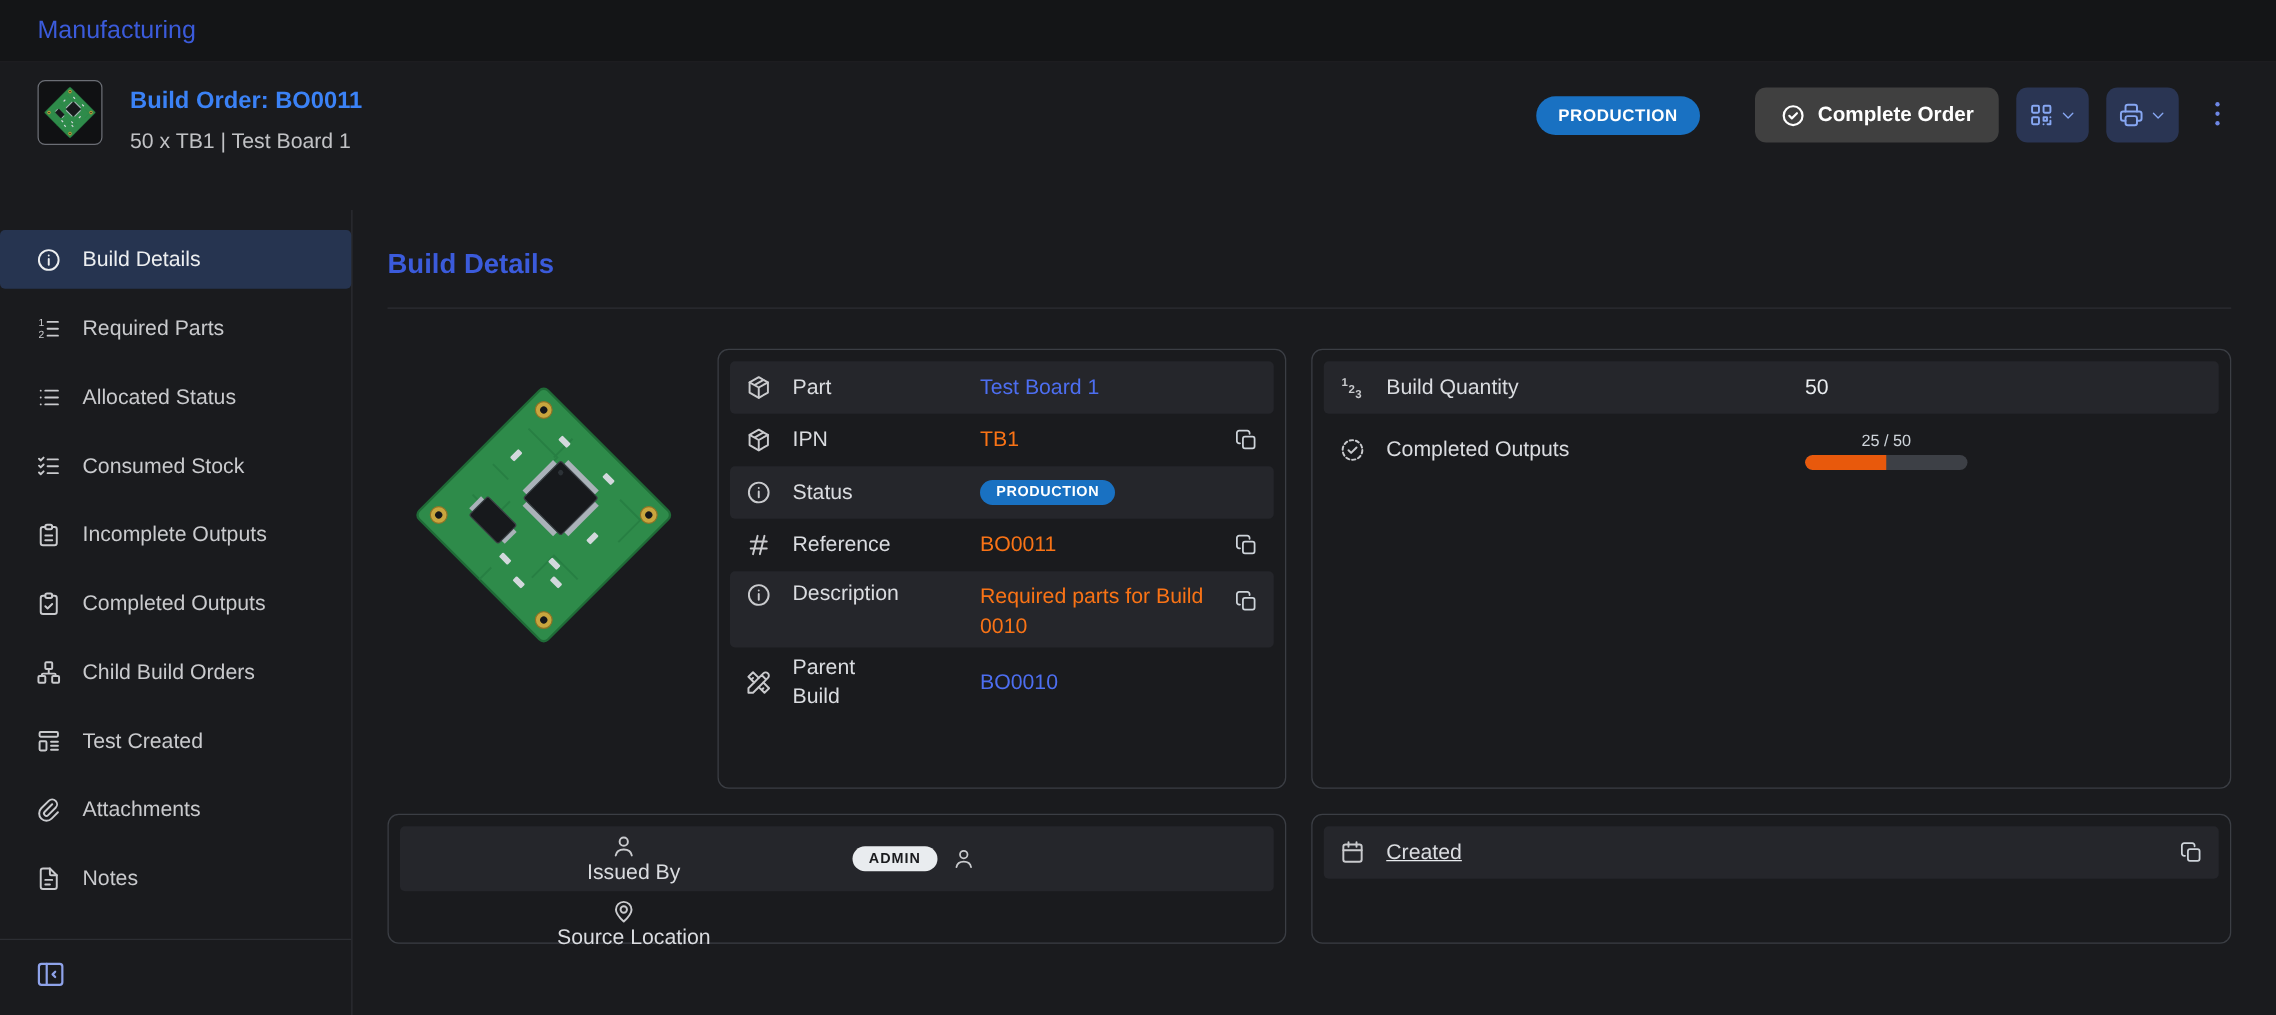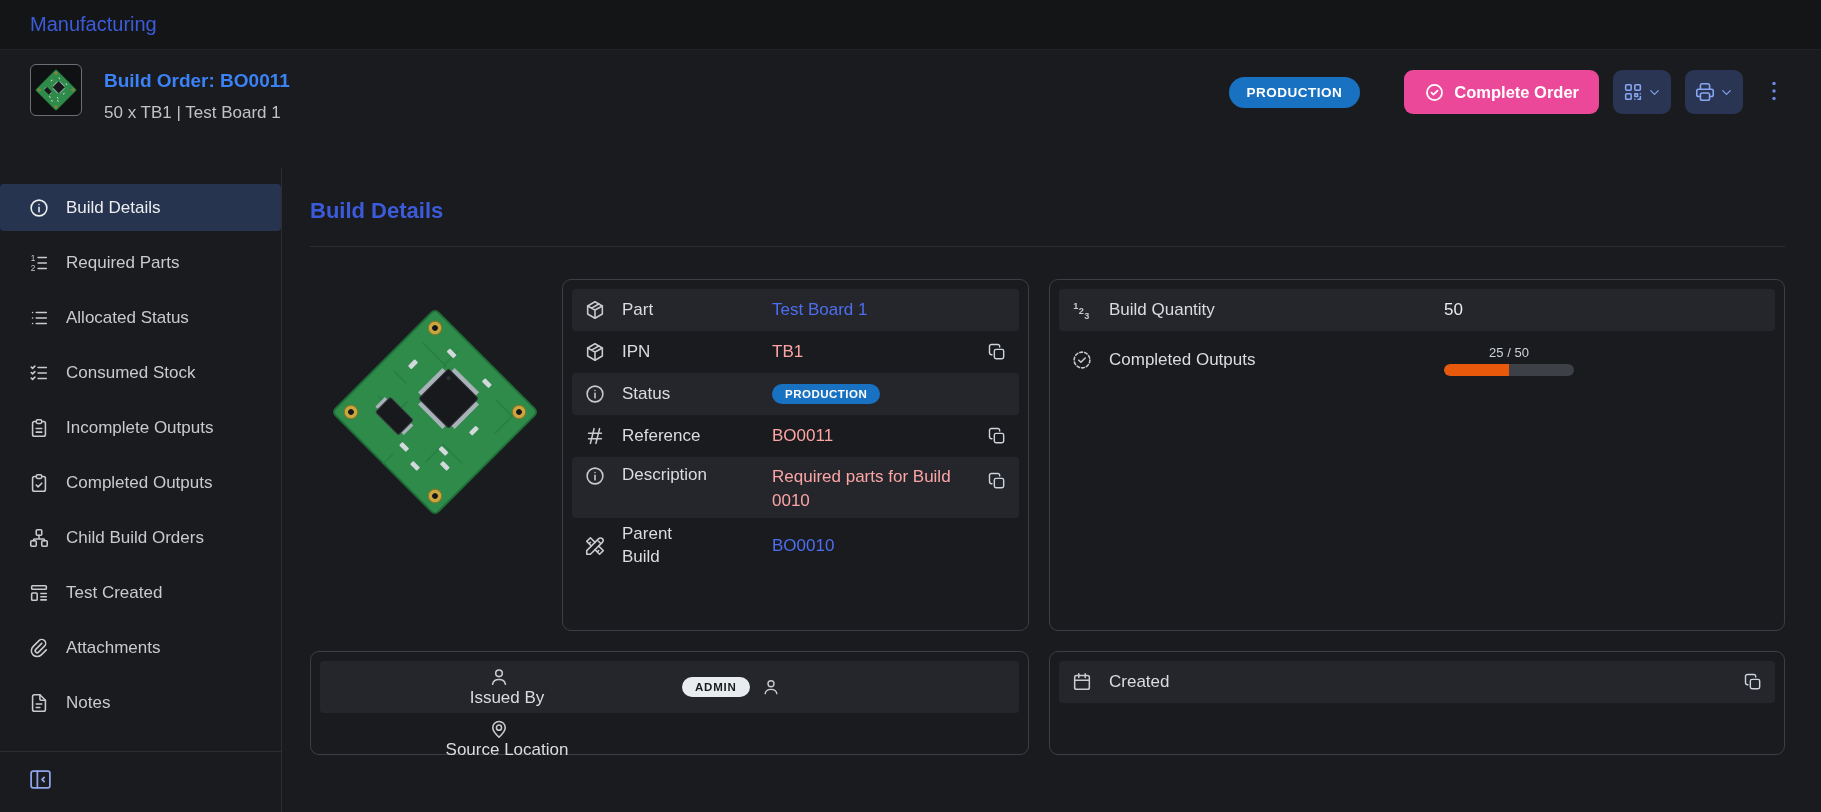--- a/index.html
+++ b/index.html
@@ -19,56 +19,56 @@
   .breadcrumb-link { color:#3b5bdb; font-size:20px; cursor:pointer; }
 
   
   .header { height:118px; display:flex; align-items:flex-start; padding:14px 34px 0 30px; gap:22px; }
   .thumb { width:52px; height:52px; border:1px solid #6b6e75; border-radius:6px; background:#101113; overflow:hidden; display:flex; align-items:center; justify-content:center; cursor:pointer; flex:none; }
   .title-block { display:flex; flex-direction:column; gap:11px; padding-top:6px; }
   .page-title { color:#3b82f6; font-size:19px; font-weight:bold; }
   .page-subtitle { color:#c1c2c5; font-size:17px; }
   .header-actions { margin-left:auto; display:flex; align-items:center; gap:14px; padding-top:6px; }
   .badge-production { background:#1971c2; color:#fff; font-weight:bold; font-size:13.5px; letter-spacing:.5px; padding:8px 18px; border-radius:999px; margin-right:30px; }
-  .btn-complete { background:#ec4899; color:#fff; border:none; border-radius:9px; height:44px; padding:0 20px; font-size:16.5px; font-weight:bold; display:flex; align-items:center; gap:9px; cursor:pointer; font-family:inherit; }
+  .btn-complete { background:#404040; color:#fff; border:none; border-radius:9px; height:44px; padding:0 20px; font-size:16.5px; font-weight:bold; display:flex; align-items:center; gap:9px; cursor:pointer; font-family:inherit; }
   .btn-complete svg.ic { width:21px; height:21px; stroke-width:2; }
   .btn-icongroup { background:#2a3553; color:#87a7f3; border:none; border-radius:9px; height:44px; padding:0 9px; display:flex; align-items:center; gap:3px; cursor:pointer; }
   .btn-dots { background:none; border:none; color:#6e87e6; cursor:pointer; margin-left:4px; }
   .btn-dots svg.ic { width:26px; height:26px; }
 
   
   .bodywrap { display:flex; height:644px; }
   .sidebar { width:282px; flex:none; border-right:1px solid #2c2e33; padding-top:16px; display:flex; flex-direction:column; }
   .nav-item { height:47px; margin-bottom:8px; display:flex; align-items:center; gap:16px; padding:0 14px 0 28px; color:#c9cacd; font-size:17px; cursor:pointer; border-radius:4px; }
   .nav-item.active { background:#263450; color:#eceef0; }
   .sidebar-footer { margin-top:auto; border-top:1px solid #2c2e33; padding:15px 0 15px 28px; }
   .collapse-btn { background:none; border:none; color:#8fa3ea; cursor:pointer; }
   .collapse-btn svg.ic { width:25px; height:25px; }
 
   .content { flex:1; padding:24px 36px 0 28px; overflow:hidden; }
   .section-title { color:#3b5bdb; font-size:22px; font-weight:bold; margin:6px 0 22px; }
   .divider { border:none; border-top:1px solid #2c2e33; margin-bottom:32px; }
 
   .grid { display:grid; grid-template-columns:minmax(0,1fr) 736px; grid-template-rows:352px 104px; column-gap:20px; row-gap:20px; }
-  .left-top { display:flex; gap:12px; }
+  .left-top { display:flex; gap:24px; }
   .pcb-wrap { width:230px; height:230px; flex:none; margin:18px 0 0 10px; }
 
   .panel { border:1px solid #3b3e44; border-radius:9px; padding:9px; background:#1a1b1e; }
   .details-panel { flex:1; height:352px; }
   .stats-panel { height:352px; }
   .issue-panel { height:104px; }
-  .created-panel { height:104px; }
+  .created-panel { height:104px;text-decoration:underline; }
 
   .row { display:flex; align-items:center; min-height:42px; padding:5px 12px; border-radius:4px; }
   .row.stripe { background:#25262b; }
   .row-icon { color:#c9cacd; margin-right:16px; flex:none; }
   .row-label { color:#dadce0; }
   .details-panel .row-label { width:150px; flex:none; }
   .row-parent .row-label span { display:inline-block; max-width:64px; line-height:1.35; }
-  .row-value { color:#fca5a5; }
+  .row-value { color:#f97316; }
   .link { color:#4d6ef0; cursor:pointer; }
   .desc { max-width:192px; line-height:1.4; word-break:break-all; }
   .copy-btn { margin-left:auto; color:#ced4da; background:none; border:none; cursor:pointer; display:inline-flex; }
   .copy-top { align-self:flex-start; margin-top:6px; }
   .row-desc { align-items:flex-start; padding-top:8px; }
 
   .badge-status-sm { background:#1971c2; color:#fff; font-weight:bold; font-size:11.5px; letter-spacing:.5px; padding:4px 13px; border-radius:999px; }
   .badge-admin { background:#e9ecef; color:#1a1b1e; font-weight:bold; font-size:11.5px; letter-spacing:.8px; padding:4px 13px; border-radius:999px; }
 
   .r-label { flex:none; width:285px; display:flex; align-items:center; }

